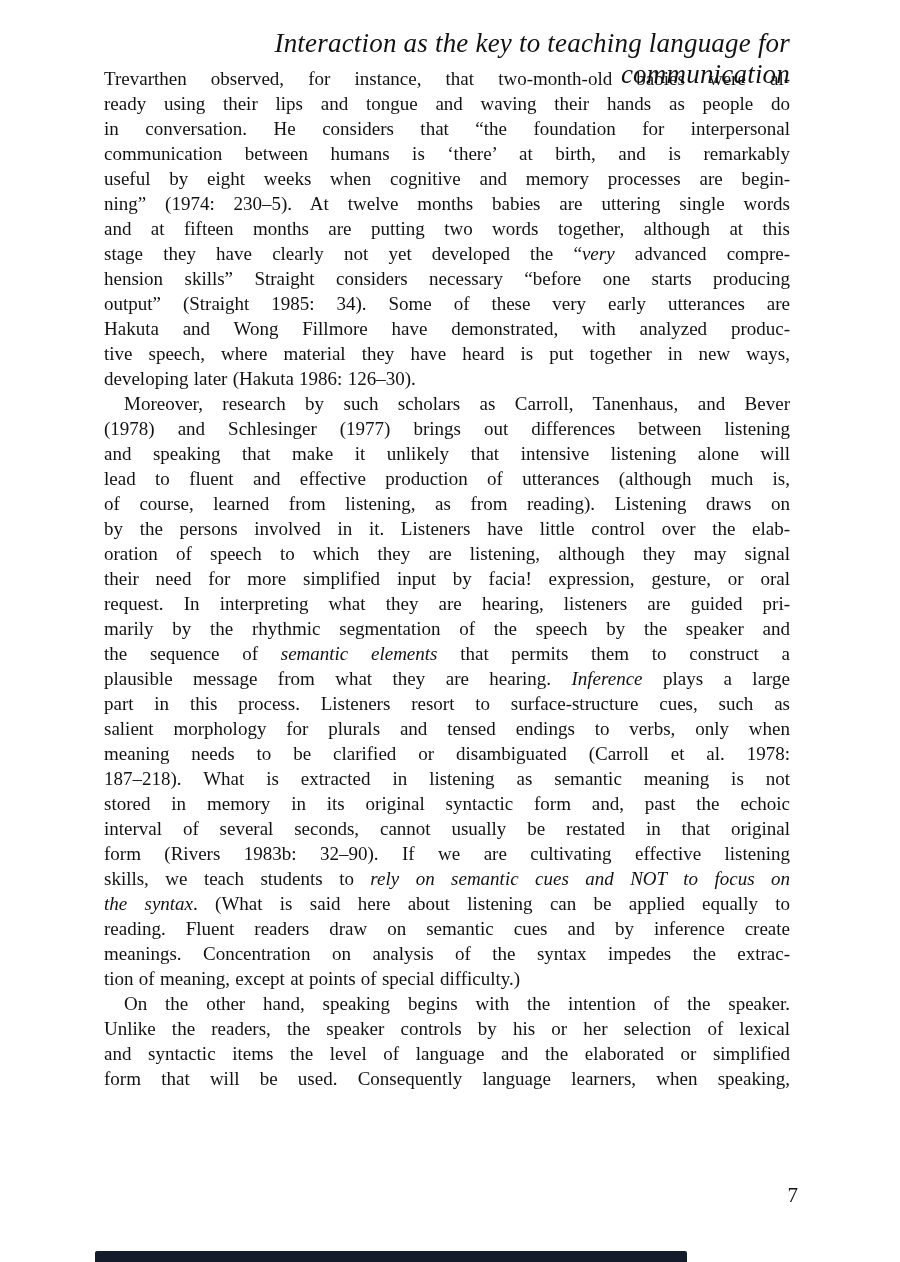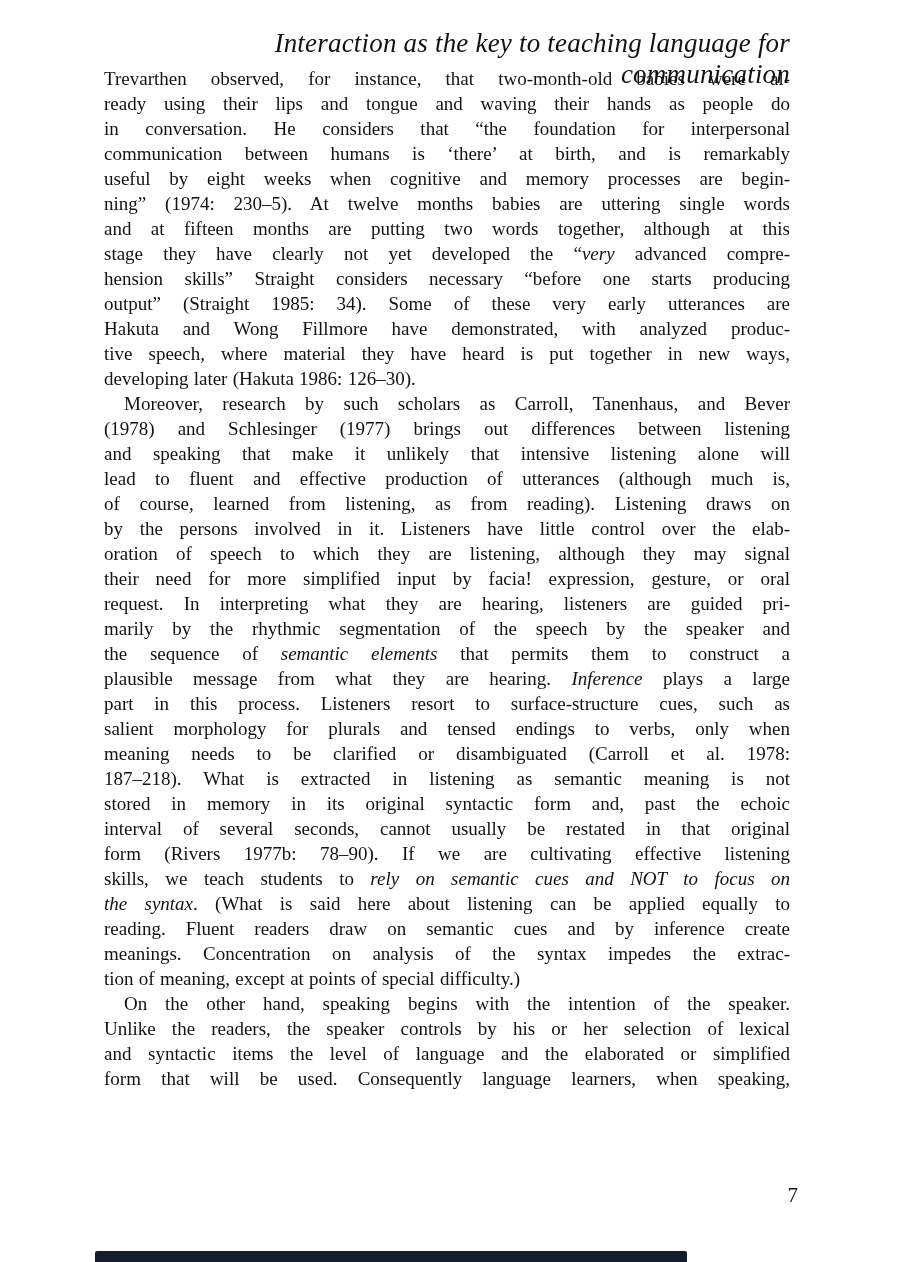--- a/index.html
+++ b/index.html
@@ -106,21 +106,21 @@
         <div class="text-line"><span>request. In interpreting what they are hearing, listeners are guided pri-</span></div>
         <div class="text-line"><span>marily by the rhythmic segmentation of the speech by the speaker and</span></div>
         <div class="text-line"><span>the sequence of </span><em>semantic elements</em><span> that permits them to construct a</span></div>
         <div class="text-line"><span>plausible message from what they are hearing. </span><em>Inference</em><span> plays a large</span></div>
         <div class="text-line"><span>part in this process. Listeners resort to surface-structure cues, such as</span></div>
         <div class="text-line"><span>salient morphology for plurals and tensed endings to verbs, only when</span></div>
         <div class="text-line"><span>meaning needs to be clarified or disambiguated (Carroll et al. 1978:</span></div>
         <div class="text-line"><span>187–218). What is extracted in listening as semantic meaning is not</span></div>
         <div class="text-line"><span>stored in memory in its original syntactic form and, past the echoic</span></div>
         <div class="text-line"><span>interval of several seconds, cannot usually be restated in that original</span></div>
-        <div class="text-line"><span>form (Rivers 1977b: 78–90). If we are cultivating effective listening</span></div>
+        <div class="text-line"><span>form (Rivers 1983b: 32–90). If we are cultivating effective listening</span></div>
         <div class="text-line"><span>skills, we teach students to </span><em>rely on semantic cues and NOT to focus on</em></div>
         <div class="text-line"><em>the syntax</em><span>. (What is said here about listening can be applied equally to</span></div>
         <div class="text-line"><span>reading. Fluent readers draw on semantic cues and by inference create</span></div>
         <div class="text-line"><span>meanings. Concentration on analysis of the syntax impedes the extrac-</span></div>
         <div class="text-line lastline"><span>tion of meaning, except at points of special difficulty.)</span></div>
       </div>
       <div class="paragraph">
         <div class="text-line indented"><span>On the other hand, speaking begins with the intention of the speaker.</span></div>
         <div class="text-line"><span>Unlike the readers, the speaker controls by his or her selection of lexical</span></div>
         <div class="text-line"><span>and syntactic items the level of language and the elaborated or simplified</span></div>

